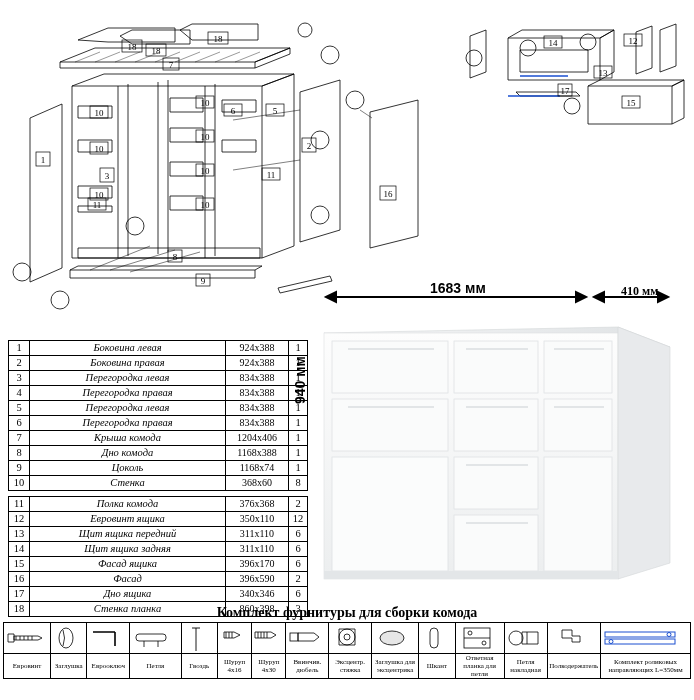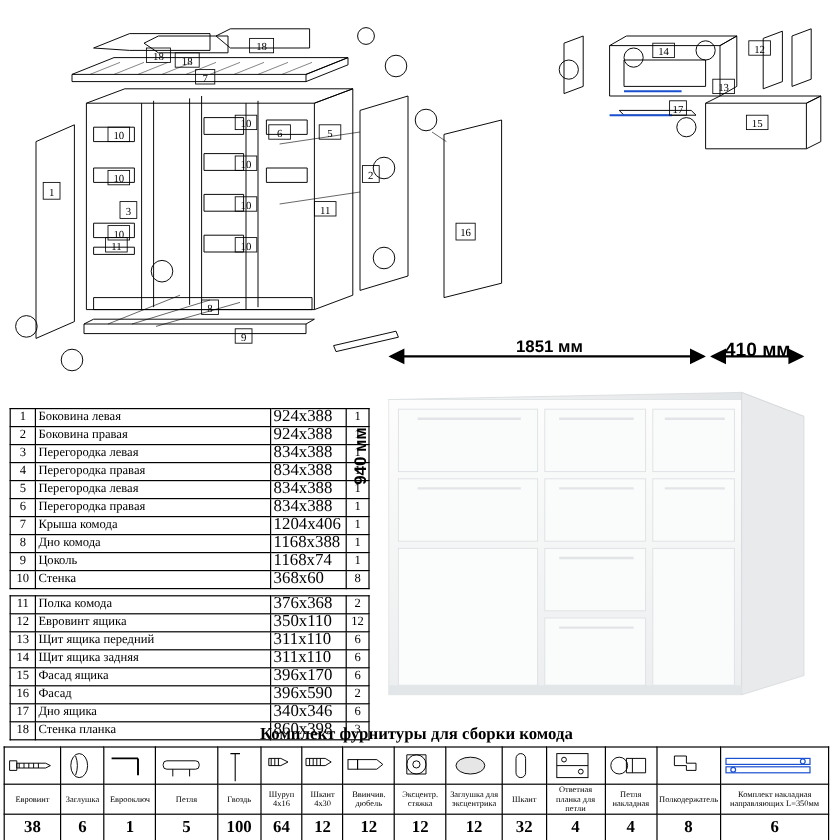--- a/index.html
+++ b/index.html
@@ -14,43 +14,43 @@
   
   #parts-table{
     position:absolute;left:8px;top:340px;width:300px;
     border-collapse:collapse;font-size:10.5px;
   }
   #parts-table td{
     border:1px solid #000;padding:0 2px;height:14px;line-height:14px;
     white-space:nowrap;
   }
   #parts-table td.num{width:16px;text-align:center;}
-  #parts-table td.nm{text-align:left;}
-  #parts-table td.dim{width:58px;font-size:14px;}
+  #parts-table td.nm{text-align:center;font-style:italic;}
+  #parts-table td.dim{width:58px;text-align:center;font-size:10px;}
   #parts-table td.qty{width:14px;text-align:center;}
   .gaprow td{border:none !important;height:5px !important;line-height:5px !important;}
 
   
   #hw-title{
     position:absolute;left:0;top:605px;width:694px;text-align:center;
     font-size:14px;font-weight:bold;
   }
   #hw-table{
     position:absolute;left:3px;top:622px;width:688px;
     border-collapse:collapse;font-size:7px;table-layout:fixed;
   }
   #hw-table td{border:1px solid #000;text-align:center;vertical-align:middle;}
   #hw-table tr.icons td{height:30px;padding:0;}
   #hw-table tr.names td{height:22px;padding:0 1px;line-height:8px;font-size:7px;}
   #hw-table tr.counts td{height:20px;font-size:14px;font-weight:bold;}
 
   
   .dimlabel{font-family:"Liberation Sans",sans-serif;font-weight:bold;font-size:14px;}
   #dim-width{left:430px;top:280px;}
-  #dim-depth{left:604px;top:284px;font-size:16px;}
+  #dim-depth{left:621px;top:284px;font-size:12px;font-family:Liberation Serif, serif;}
   #dim-height{left:292px;top:404px;transform:rotate(-90deg);transform-origin:left top;}
 
   
   #dresser-photo{left:318px;top:305px;width:360px;height:285px;}
 </style>
 </head>
 <body>
 
 <div class="abs" style="left:0;top:0;width:694px;height:330px;">
 <svg width="694" height="330" viewBox="0 0 694 330">
@@ -217,21 +217,21 @@
 
     <line x1="-2" y1="40" x2="-2" y2="312"></line>
   </g>
   <g stroke="#000" stroke-width="2" fill="#000" transform="translate(0,0)">
     <line x1="-20" y1="44" x2="-20" y2="308"></line>
     <polygon points="-20,44 -25,54 -15,54"></polygon>
     <polygon points="-20,308 -25,298 -15,298"></polygon>
   </g>
 </svg>
 </div>
-<div class="abs dimlabel" id="dim-width">1851 мм</div>
+<div class="abs dimlabel" id="dim-width">1683 мм</div>
 <div class="abs dimlabel" id="dim-depth">410 мм</div>
 <div class="abs dimlabel" id="dim-height">940 мм</div>
 
 <div class="abs" id="dresser-photo">
 <svg width="360" height="285" viewBox="0 0 360 285">
   <defs>
     <linearGradient id="bodyg" x1="0" y1="0" x2="0" y2="1">
       <stop offset="0" stop-color="#fdfdfd"></stop>
           <stop offset="1" stop-color="#eceeef"></stop>
     </linearGradient>
@@ -546,41 +546,24 @@
           </svg>
         </td>
   </tr>
   <tr class="names">
     <td>Евровинт</td>
     <td>Заглушка</td>
     <td>Еврооключ</td>
     <td>Петля</td>
     <td>Гвоздь</td>
     <td>Шуруп 4х16</td>
-    <td>Шкант 4х30</td>
+    <td>Шуруп 4х30</td>
     <td>Ввинчив. дюбель</td>
     <td>Эксцентр. стяжка</td>
     <td>Заглушка для эксцентрика</td>
     <td>Шкант</td>
     <td>Ответная планка для петли</td>
     <td>Петля накладная</td>
     <td>Полкодержатель</td>
-    <td>Комплект накладная направляющих L=350мм</td>
-  </tr>
-  <tr class="counts">
-    <td>38</td>
-    <td>6</td>
-    <td>1</td>
-    <td>5</td>
-    <td>100</td>
-    <td>64</td>
-    <td>12</td>
-    <td>12</td>
-    <td>12</td>
-    <td>12</td>
-    <td>32</td>
-    <td>4</td>
-    <td>4</td>
-    <td>8</td>
-    <td>6</td>
+    <td>Комплект роликовых направляющих L=350мм</td>
   </tr>
 </tbody>
   </table>
 
 </body></html>

